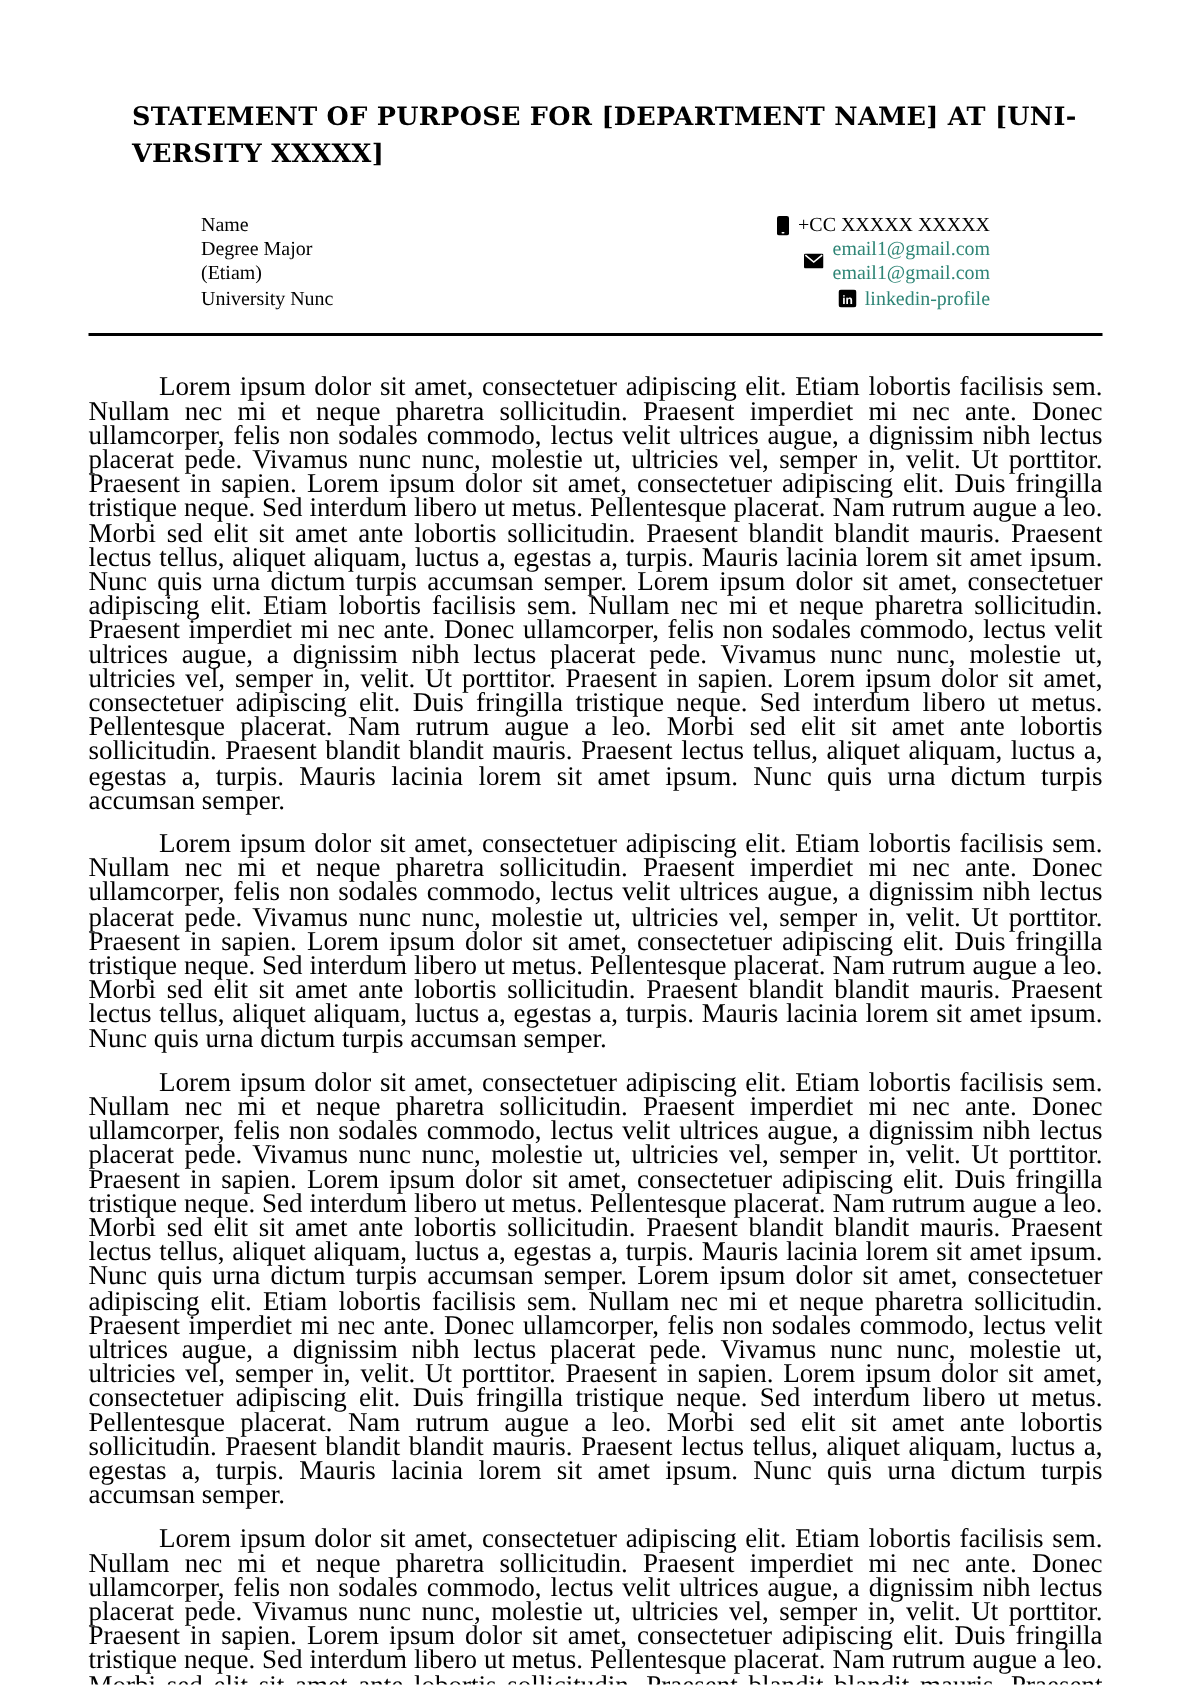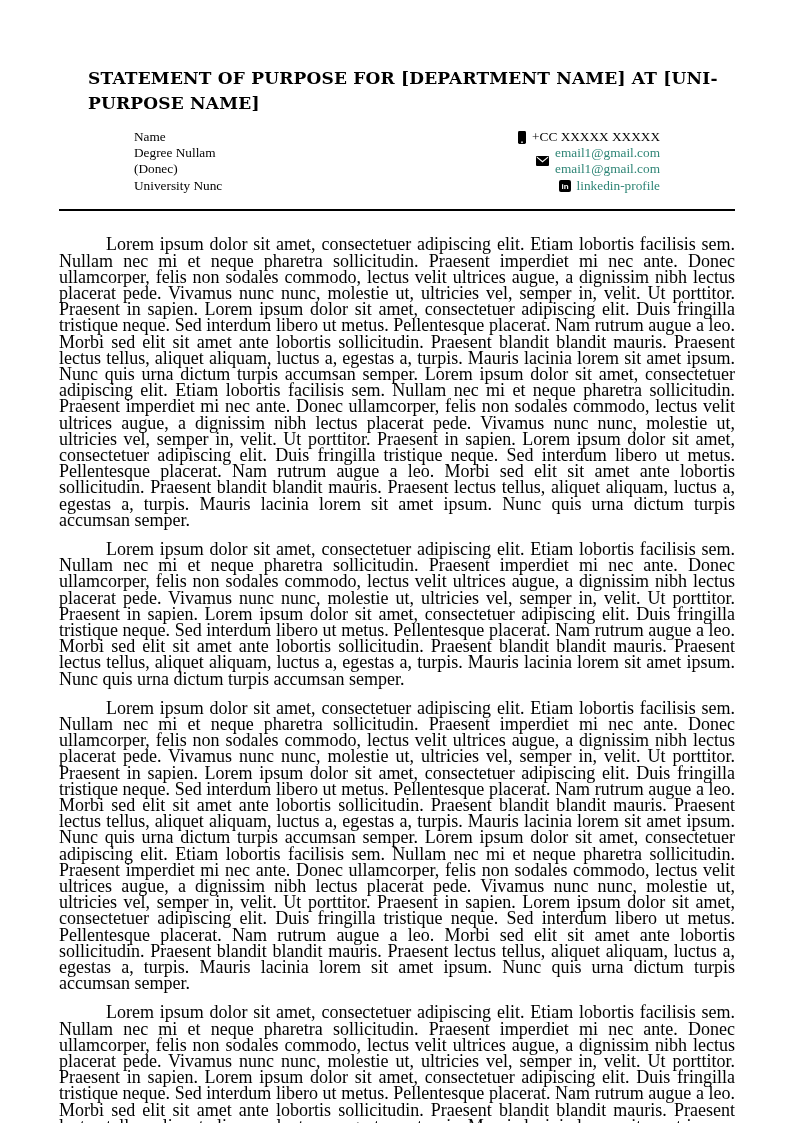--- a/index.html
+++ b/index.html
@@ -30,21 +30,21 @@
     line-height: 25px;
     letter-spacing: 0.2px;
   }
   .title-line {
     display: block;
     white-space: nowrap;
   }
   .header {
     display: flex;
     justify-content: space-between;
-    margin-top: 13px;
+    margin-top: 26px;
     padding: 0 75px;
     font-size: 13.3px;
     line-height: 16.2px;
   }
   .identity div { white-space: nowrap; }
   .contact {
     display: flex;
     flex-direction: column;
     align-items: flex-end;
   }
@@ -86,29 +86,29 @@
     text-indent: 47px;
   }
 </style>
 </head>
 <body>
 
 <div class="page">
 
   <h1 class="title">
     <span class="title-line">STATEMENT OF PURPOSE FOR [DEPARTMENT NAME] AT [UNI-</span>
-    <span class="title-line">PURPOSE NAME]</span>
+    <span class="title-line">VERSITY XXXXX]</span>
   </h1>
 
   <div class="header">
 
     <div class="identity">
       <div>Name</div>
-      <div>Degree Nullam</div>
-      <div>(Donec)</div>
+      <div>Degree Major</div>
+      <div>(Etiam)</div>
       <div>University Nunc</div>
     </div>
 
     <div class="contact">
       <div class="contact-row">
         <span class="icon">
           <svg width="8" height="13" viewBox="0 0 8 13">
               <rect x="0" y="0" width="8" height="13" rx="1.4" fill="#000"></rect>
               <rect x="3" y="10.6" width="2" height="1.1" rx="0.55" fill="#fff"></rect>
             </svg>

